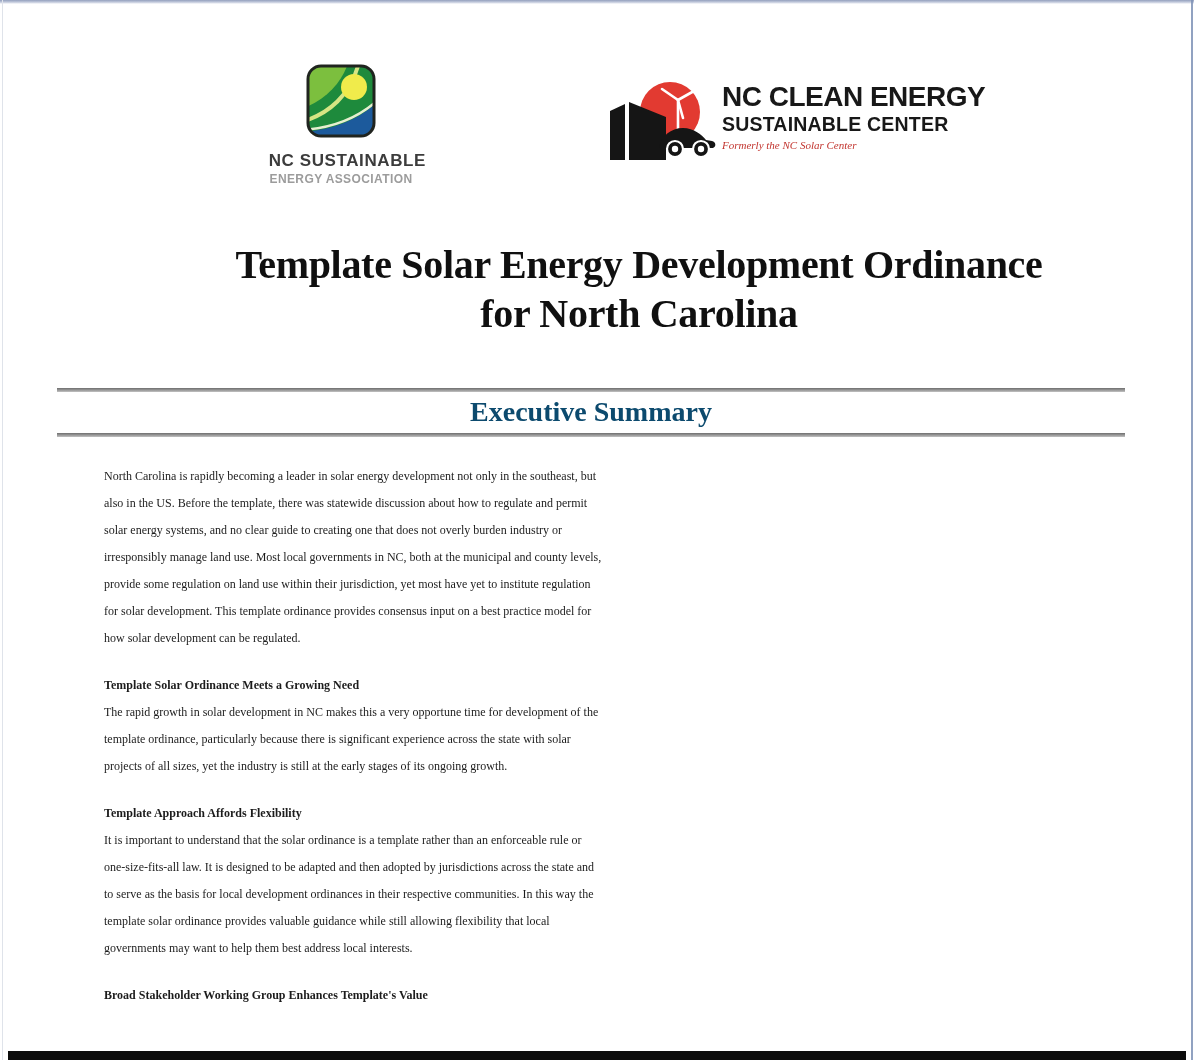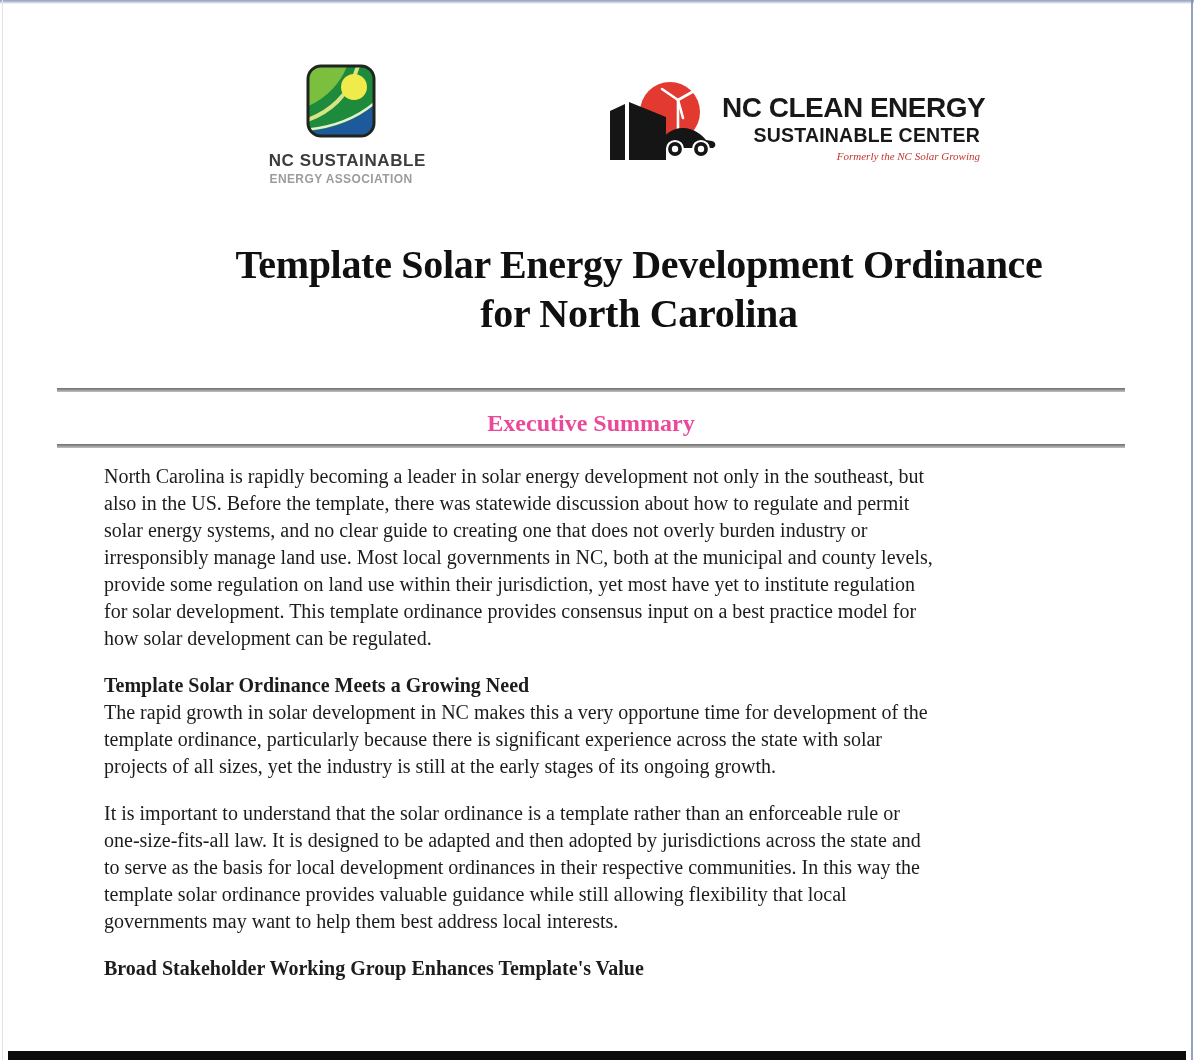--- a/index.html
+++ b/index.html
@@ -45,22 +45,22 @@
     font-weight: bold; font-size: 12px; color: #9c9c9c;
     letter-spacing: .4px; margin-top: 1px; white-space: nowrap;
   }
 
   .nccetc {
     position: absolute; left: 606px; top: 78px;
     display: flex; align-items: flex-start;
   }
   .nccetc-graphic { width: 112px; height: 88px; flex: 0 0 auto; }
   .nccetc-text {
-    margin-left: 4px; margin-top: 14px;
-    text-align: right; width: 258px;
+    margin-left: 4px; margin-top: 3px;
+    text-align: left; width: 258px;
     font-family: "Liberation Sans", sans-serif;
   }
   .nccetc-line1 {
     font-weight: bold; font-size: 28px; color: #181818;
     letter-spacing: -0.5px; line-height: 31px; white-space: nowrap;
   }
   .nccetc-line2 {
     font-weight: bold; font-size: 19.5px; color: #181818;
     letter-spacing: .2px; line-height: 25px; white-space: nowrap;
   }
@@ -84,28 +84,28 @@
   
   .exec {
     position: absolute; top: 388px; left: 57px; width: 1068px;
     text-align: center;
   }
   .rule {
     height: 4px;
     background: linear-gradient(to bottom, #6e6e6e 0%, #9a9a9a 55%, #c2c2c2 100%);
   }
   .exec-heading {
-    font-size: 24px; font-weight: bold; color: #ec4899;
-    padding: 15px 0 5px 0; line-height: 32px;
+    font-size: 28px; font-weight: bold; color: #0c4a6e;
+    padding: 4px 0 5px 0; line-height: 32px;
   }
 
   
   .body-text {
     position: absolute; top: 463px; left: 104px; width: 1010px;
-    font-size: 20px; line-height: 27px; color: #1c1c1c;
+    font-size: 12px; line-height: 27px; color: #1c1c1c;
   }
   .para { white-space: pre-line; margin: 0; }
   .sec { margin-top: 20px; }
   .sec-heading { font-weight: bold; white-space: pre-line; }
 </style>
 </head>
 <body>
 
 <div>
 
@@ -155,21 +155,21 @@
           <circle cx="69" cy="71" r="8" fill="#151515" stroke="#ffffff" stroke-width="2.2"></circle>
           <circle cx="69" cy="71" r="3.2" fill="#ffffff"></circle>
           <circle cx="95" cy="71" r="8" fill="#151515" stroke="#ffffff" stroke-width="2.2"></circle>
           <circle cx="95" cy="71" r="3.2" fill="#ffffff"></circle>
         </g>
       </svg>
     </span>
     <div class="nccetc-text">
       <div class="nccetc-line1">NC CLEAN ENERGY</div>
       <div class="nccetc-line2">SUSTAINABLE CENTER</div>
-      <div class="nccetc-tagline">Formerly the NC Solar Growing</div>
+      <div class="nccetc-tagline">Formerly the NC Solar Center</div>
     </div>
   </div>
 
   <h1 class="doc-title" style="margin:0;">Template Solar Energy Development Ordinance
 for North Carolina</h1>
 
   <div class="exec">
     <div class="rule"></div>
     <div class="exec-heading">Executive Summary</div>
     <div class="rule"></div>
@@ -186,20 +186,21 @@
 how solar development can be regulated.</p>
 
     <div class="sec">
       <div class="sec-heading">Template Solar Ordinance Meets a Growing Need</div>
       <p class="para">The rapid growth in solar development in NC makes this a very opportune time for development of the
 template ordinance, particularly because there is significant experience across the state with solar
 projects of all sizes, yet the industry is still at the early stages of its ongoing growth.</p>
     </div>
 
     <div class="sec">
+      <div class="sec-heading">Template Approach Affords Flexibility</div>
       <p class="para">It is important to understand that the solar ordinance is a template rather than an enforceable rule or
 one-size-fits-all law. It is designed to be adapted and then adopted by jurisdictions across the state and
 to serve as the basis for local development ordinances in their respective communities. In this way the
 template solar ordinance provides valuable guidance while still allowing flexibility that local
 governments may want to help them best address local interests.</p>
     </div>
 
     <div class="sec">
       <div class="sec-heading">Broad Stakeholder Working Group Enhances Template's Value</div>
     </div>

